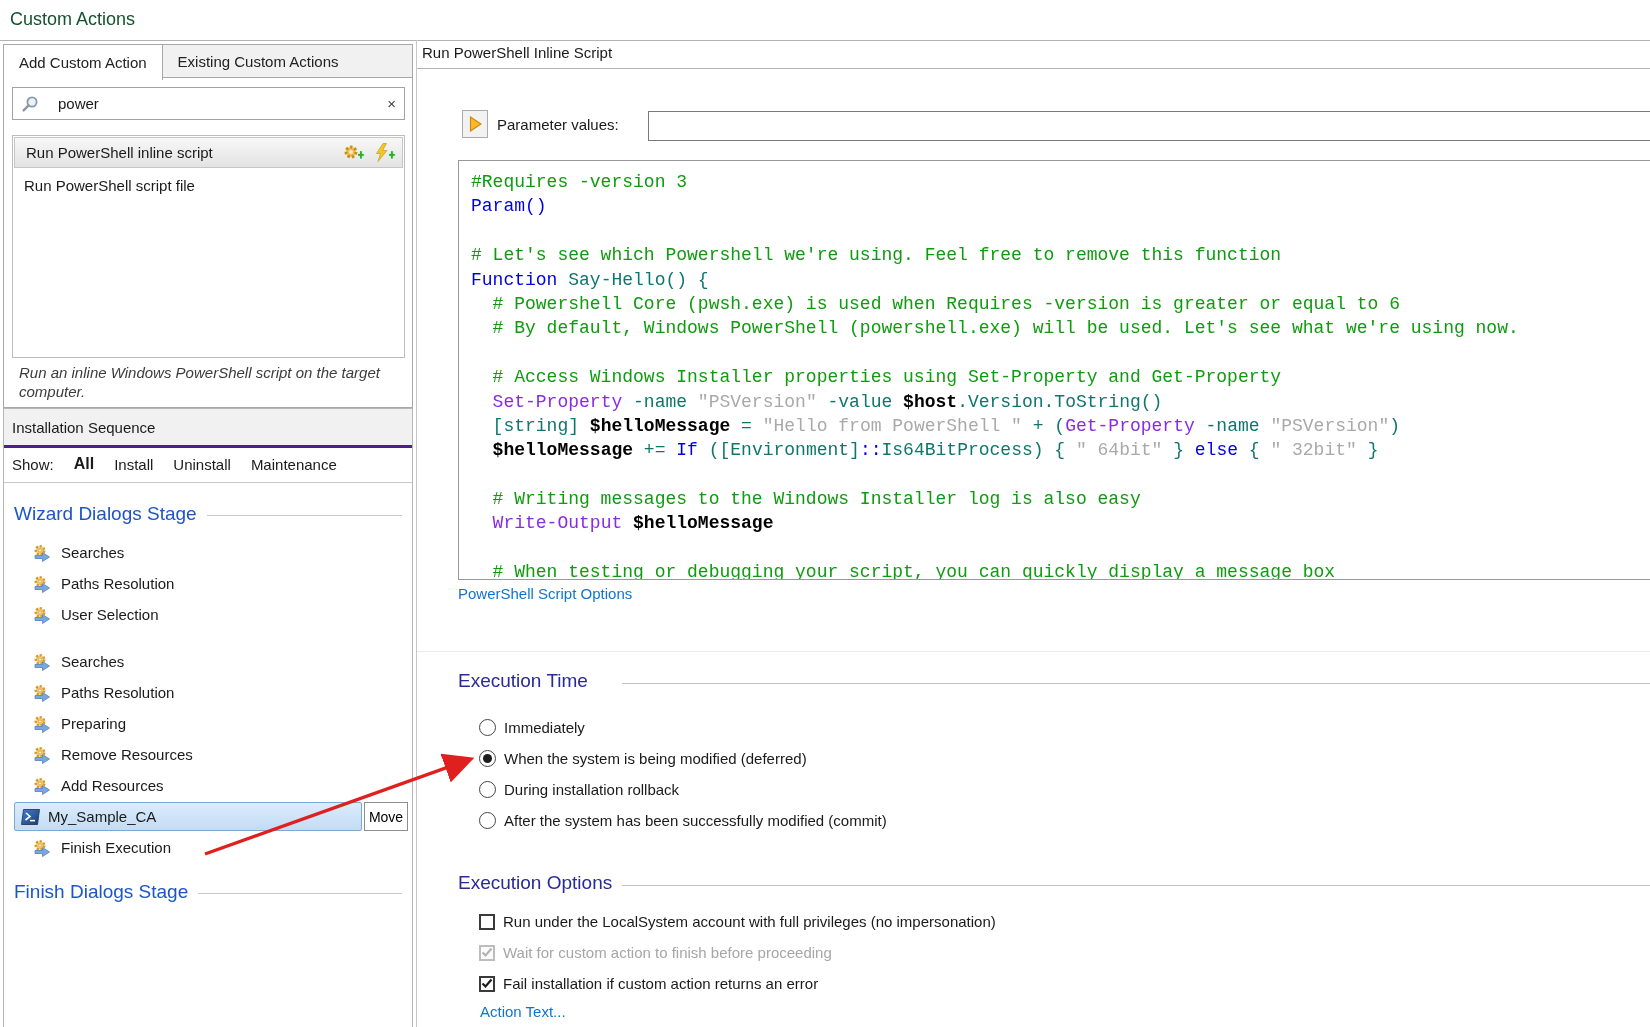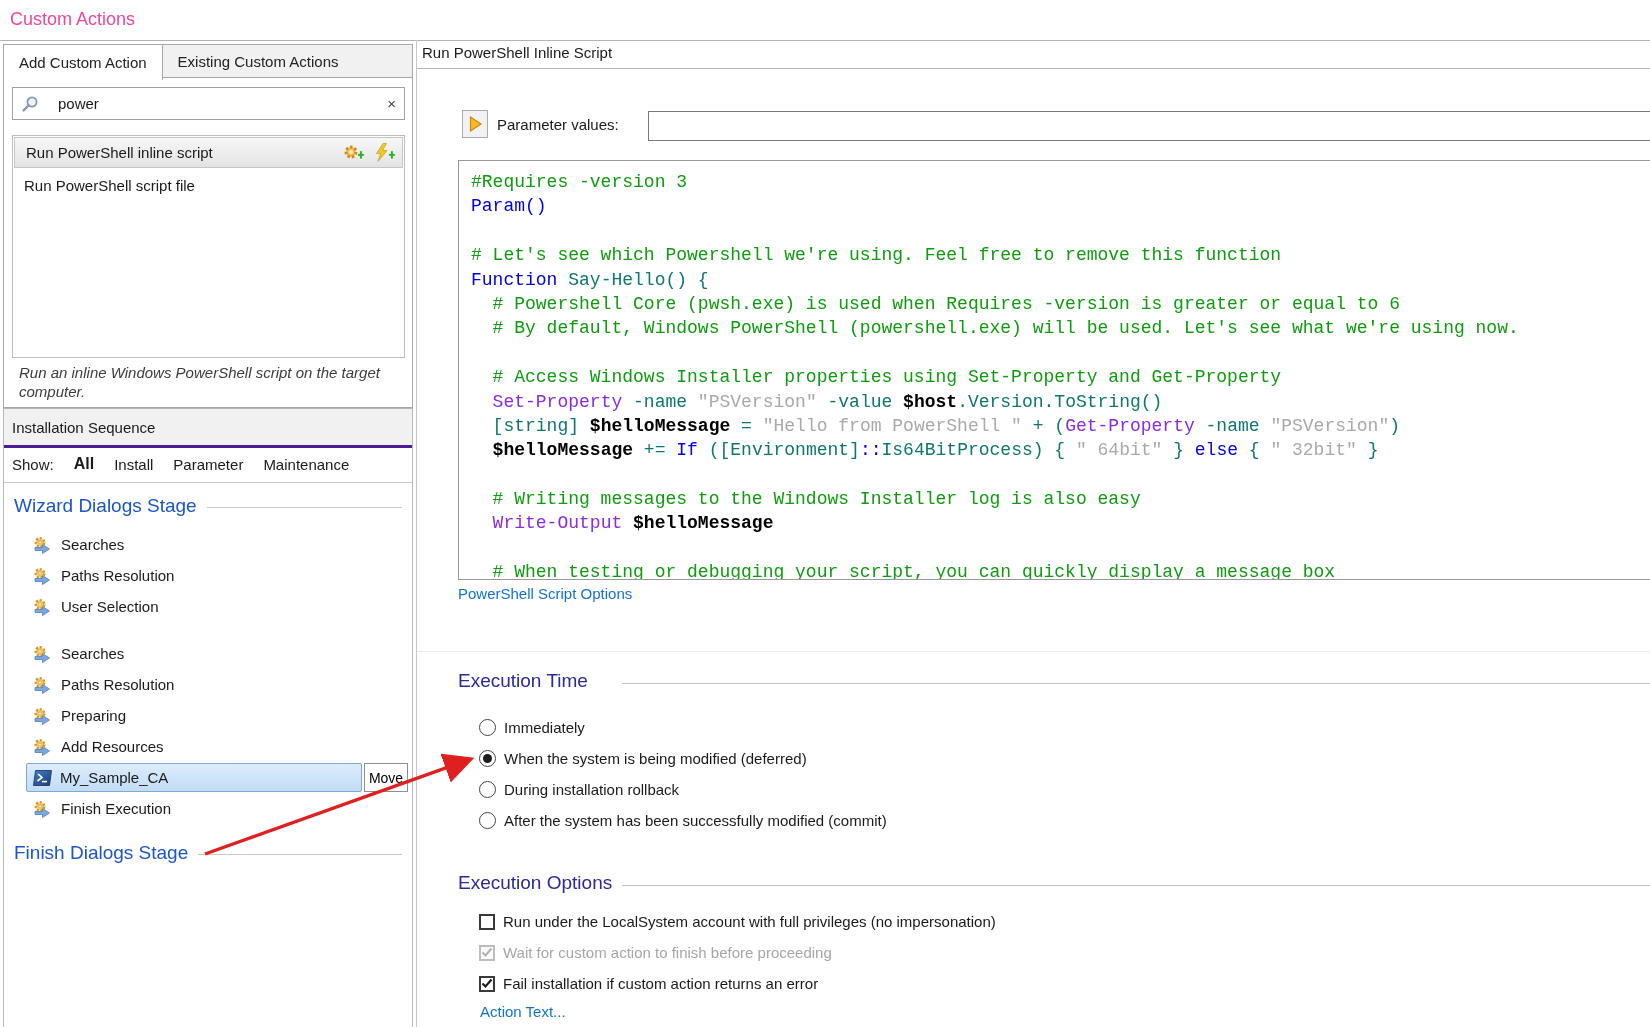--- a/index.html
+++ b/index.html
@@ -1,21 +1,21 @@
 <!DOCTYPE html>
 <html style="--stage-heading: #1b55c8; --section-heading: #29299c; --link: #1173cf; --selection-fill: #dcecfc; --selection-border: #7da9d8; --arrow: #e01f1f; --code-comment: #0f9b0f; --code-keyword: #0000e0; --code-cmdlet: #8a2be2; --code-string: #a9a9a9;"><head>
 <meta charset="utf-8">
 <style>
   html,body{margin:0;padding:0;background:#fff;}
   #app{position:relative;width:1650px;height:1027px;background:#fff;overflow:hidden;
        font-family:"Liberation Sans","DejaVu Sans",sans-serif;color:#1a1a1a;}
   .abs{position:absolute;}
 
   
-  #page-title{left:10px;top:9px;font-size:18px;color:#ec4899;}
+  #page-title{left:10px;top:9px;font-size:18px;color:#14532d;}
   #title-rule{left:0;top:40px;width:1650px;height:1px;background:#b3b3b3;}
 
   
   #tab-strip{left:3px;top:44px;width:410px;height:34px;background:#f1f1f1;
              border:1px solid #a8a8a8;border-width:1px 1px 1px 1px;display:flex;box-sizing:border-box;}
   .tab{padding:0 15px;display:flex;align-items:center;font-size:15px;color:#222;cursor:default;}
   .tab.active{background:#fff;border:1px solid #a8a8a8;border-bottom:none;margin:-1px 0 -1px -1px;
               position:relative;z-index:3;height:35px;}
   #left-top-panel{left:3px;top:78px;width:410px;height:330px;background:#fff;
                   border:1px solid #a8a8a8;border-top:none;box-sizing:border-box;}
@@ -36,27 +36,27 @@
   #seq-panel{left:3px;top:408px;width:410px;height:619px;border:1px solid #b5b5b5;border-top:1px solid #b5b5b5;
              border-bottom:none;box-sizing:border-box;background:#fff;}
   #seq-header{position:absolute;left:0;top:0;right:0;height:36px;background:#f1f1f1;border-bottom:3px solid #4c1d95;
               display:flex;align-items:center;padding-left:8px;font-size:15px;color:#1a1a1a;}
   #show-row{position:absolute;left:0;top:37px;right:0;height:36px;border-bottom:1px solid #c9c9c9;
             display:flex;align-items:center;padding-left:8px;font-size:15px;gap:20px;}
   .filter{color:#1a1a1a;cursor:default;}
   .filter.active{font-weight:bold;font-size:16px;}
   #stages{position:absolute;left:0;top:74px;right:0;bottom:0;padding:6px 4px 0 10px;}
   .stage{margin-top:16px;}
-  .stage:first-child{margin-top:4px;}
+  .stage:first-child{margin-top:12px;}
   .stage-heading{display:flex;align-items:center;height:26px;}
   .stage-heading-label{font-size:19px;color:var(--stage-heading,#1b55c8);white-space:nowrap;}
   .stage-rule{flex:1;height:1px;background:#c9c9c9;margin:3px 6px 0 10px;}
   .stage-items{margin-top:10px;}
   .seq-item{display:flex;align-items:center;height:31px;padding-left:18px;gap:9px;font-size:15px;text-align:right;}
-  .ca-row{display:flex;align-items:center;height:31px;margin-left:12px;}
+  .ca-row{display:flex;align-items:center;height:31px;}
   .ca-box{flex:1;display:flex;align-items:center;gap:8px;height:27px;border:1px solid var(--selection-border,#7da9d8);
           background:linear-gradient(var(--selection-fill,#dcecfc),#c2dcf5);border-radius:2px;padding-left:6px;font-size:15px;}
   .move-btn{width:44px;height:29px;margin-left:2px;border:1px solid #8e8e8e;background:#fff;font-size:14px;
             font-family:inherit;display:flex;align-items:center;justify-content:center;padding:0;}
 
   
   #panel-divider{left:416px;top:40px;width:1px;height:987px;background:#c9c9c9;}
   #main-title{left:422px;top:44px;font-size:15px;color:#1a1a1a;}
   #main-title-rule{left:417px;top:68px;width:1233px;height:1px;background:#b3b3b3;}
   #play-button{left:462px;top:110px;width:26px;height:28px;background:#f2f2f2;border:1px solid #ababab;
@@ -145,21 +145,21 @@
   </div>
 
   <div class="abs" id="seq-panel">
     <div id="seq-header">
       <span>Installation Sequence</span>
     </div>
     <div id="show-row">
       <span>Show:</span>
     <span class="filter active">All</span>
         <span class="filter">Install</span>
-        <span class="filter">Parameter</span>
+        <span class="filter">Uninstall</span>
         <span class="filter">Maintenance</span>
       </div>
     <div id="stages">
         <div class="stage">
           <div class="stage-heading">
             <span class="stage-heading-label">Wizard Dialogs Stage</span>
             <span class="stage-rule"></span>
           </div>
           <div class="stage-items">
             <div class="seq-item">
@@ -218,20 +218,30 @@
             </div>
             <div class="seq-item">
               <span class="icn">
                 <svg width="20" height="20" viewBox="0 0 20 20">
                   <circle cx="8" cy="7.5" r="4.2" fill="#f6d27c" stroke="#d29a2f" stroke-width="2.6" stroke-dasharray="2.1 1.7"></circle>
                   <circle cx="8" cy="7.5" r="1.6" fill="#fdf3da" stroke="#d29a2f" stroke-width="0.8"></circle>
                   <polygon points="3,12.5 10.5,12.5 10.5,9.5 17.5,14 10.5,18.5 10.5,15.5 3,15.5" fill="#7aa7dd" stroke="#5580bd" stroke-width="0.8"></polygon>
                 </svg>
               </span>
               <span class="seq-label">Preparing</span>
+            </div>
+            <div class="seq-item">
+              <span class="icn">
+                <svg width="20" height="20" viewBox="0 0 20 20">
+                  <circle cx="8" cy="7.5" r="4.2" fill="#f6d27c" stroke="#d29a2f" stroke-width="2.6" stroke-dasharray="2.1 1.7"></circle>
+                  <circle cx="8" cy="7.5" r="1.6" fill="#fdf3da" stroke="#d29a2f" stroke-width="0.8"></circle>
+                  <polygon points="3,12.5 10.5,12.5 10.5,9.5 17.5,14 10.5,18.5 10.5,15.5 3,15.5" fill="#7aa7dd" stroke="#5580bd" stroke-width="0.8"></polygon>
+                </svg>
+              </span>
+              <span class="seq-label">Remove Resources</span>
             </div>
             <div class="seq-item">
               <span class="icn">
                 <svg width="20" height="20" viewBox="0 0 20 20">
                   <circle cx="8" cy="7.5" r="4.2" fill="#f6d27c" stroke="#d29a2f" stroke-width="2.6" stroke-dasharray="2.1 1.7"></circle>
                   <circle cx="8" cy="7.5" r="1.6" fill="#fdf3da" stroke="#d29a2f" stroke-width="0.8"></circle>
                   <polygon points="3,12.5 10.5,12.5 10.5,9.5 17.5,14 10.5,18.5 10.5,15.5 3,15.5" fill="#7aa7dd" stroke="#5580bd" stroke-width="0.8"></polygon>
                 </svg>
               </span>
               <span class="seq-label">Add Resources</span>

